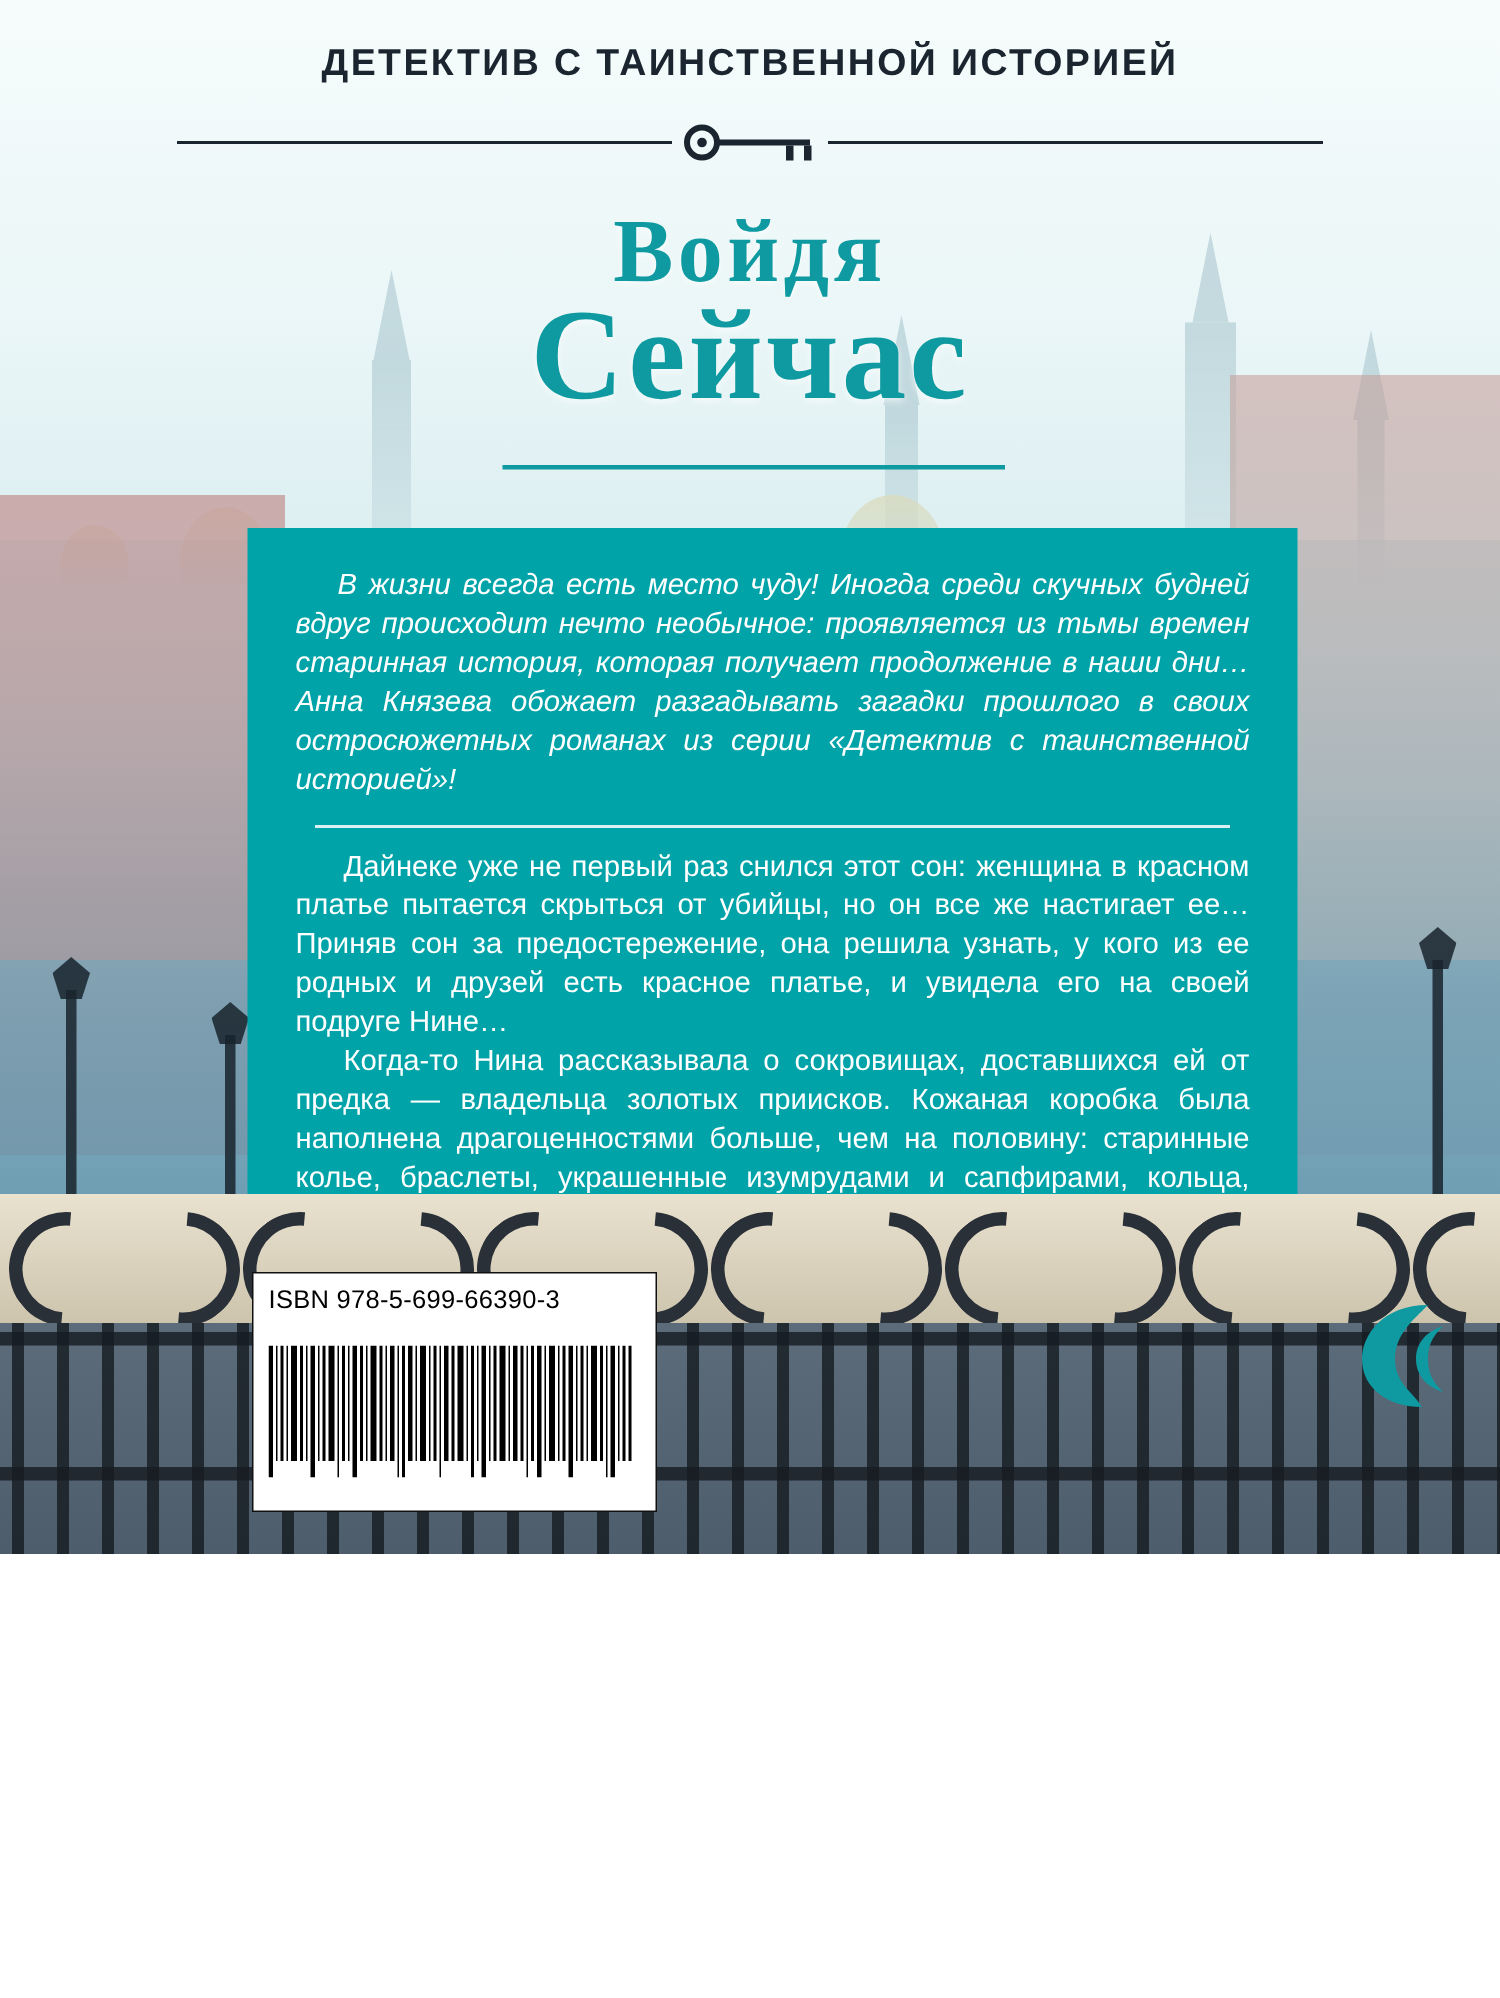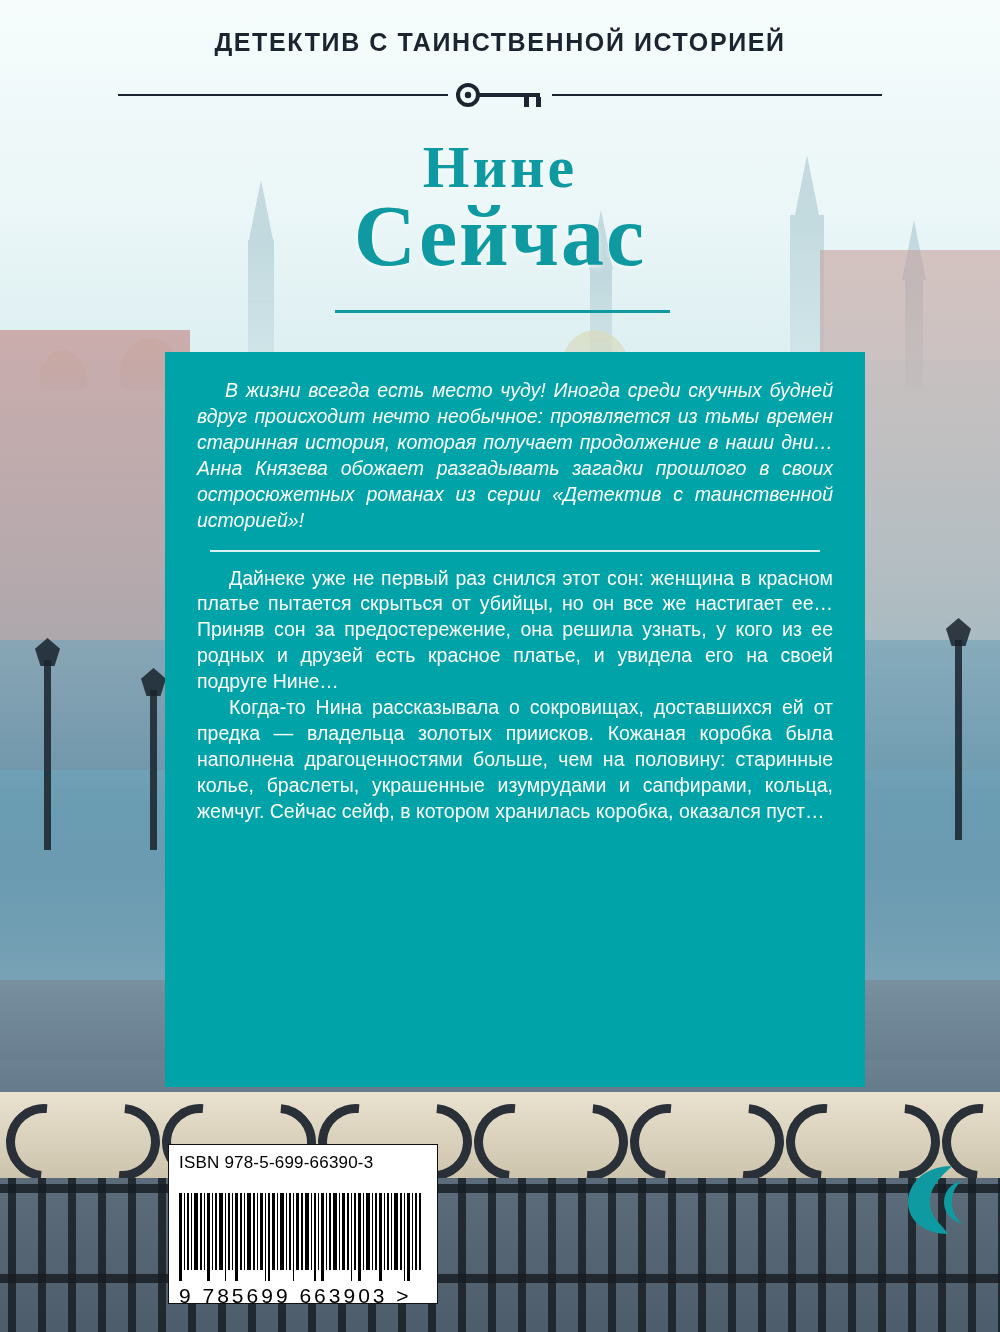--- a/index.html
+++ b/index.html
@@ -3,21 +3,21 @@
 <meta charset="utf-8">
 <style>
   html, body {
     margin: 0;
     padding: 0;
     background: #ffffff;
   }
   .page {
     position: relative;
     width: 1000px;
-    height: 1332px;
+    height: 1036px;
     overflow: hidden;
     font-family: "Liberation Sans", sans-serif;
     background: #cfe3e8;
     text-decoration: underline;
   }
 
   
   .bg {
     position: absolute;
     inset: 0;
@@ -322,21 +322,21 @@
     <svg class="key-icon" width="96" height="34" viewBox="0 0 96 34">
       <circle cx="16" cy="17" r="10" fill="none" stroke="#1b2530" stroke-width="4"></circle>
       <circle cx="16" cy="17" r="3.2" fill="#1b2530"></circle>
       <rect x="26" y="15" width="62" height="4" fill="#1b2530"></rect>
       <rect x="72" y="19" width="5" height="10" fill="#1b2530"></rect>
       <rect x="84" y="19" width="5" height="10" fill="#1b2530"></rect>
     </svg>
   </div>
 
   <div class="author">
-    <span class="first">Нине</span>
+    <span class="first">Войдя</span>
     <span class="last">Сейчас</span>
   </div>
   <div class="author-rule"></div>
 
   <div class="panel">
     <p class="lead">В жизни всегда есть место чуду! Иногда среди скучных будней вдруг происходит нечто необычное: проявляется из тьмы времен старинная история, которая получает продол­жение в наши дни… Анна Князева обожает разгадывать загадки прошлого в своих остросюжетных романах из серии «Детектив с таинственной историей»!</p>
 
     <div class="sep"></div>
 
     <div class="body">
@@ -458,21 +458,20 @@
         <i style="width: 2px; height: 88%;"></i>
         <i style="width: 1px; height: 88%;"></i>
         <i style="width: 4px; height: 88%;"></i>
         <i style="width: 2px; height: 88%;"></i>
         <i style="width: 1px; height: 100%;"></i>
         <i style="width: 3px; height: 100%;"></i>
         <i style="width: 1px; height: 88%;"></i>
         <i style="width: 2px; height: 88%;"></i>
         <i style="width: 2px; height: 88%;"></i>
       </div>
-    <div class="ean-digits">9 785699 663903 &gt;</div>
   </div>
 
   <svg class="publisher-logo" viewBox="0 0 70 80">
     <path d="M52 6 C22 6 8 26 8 42 C8 62 26 74 48 74 C42 64 30 58 30 42 C30 26 42 16 52 6 Z" fill="#0e9aa0"></path>
     <path d="M62 20 C50 24 44 32 44 42 C44 52 50 60 62 64 C54 56 52 50 52 42 C52 34 54 28 62 20 Z" fill="#0e9aa0"></path>
   </svg>
 
 </div>
 
 </body></html>

